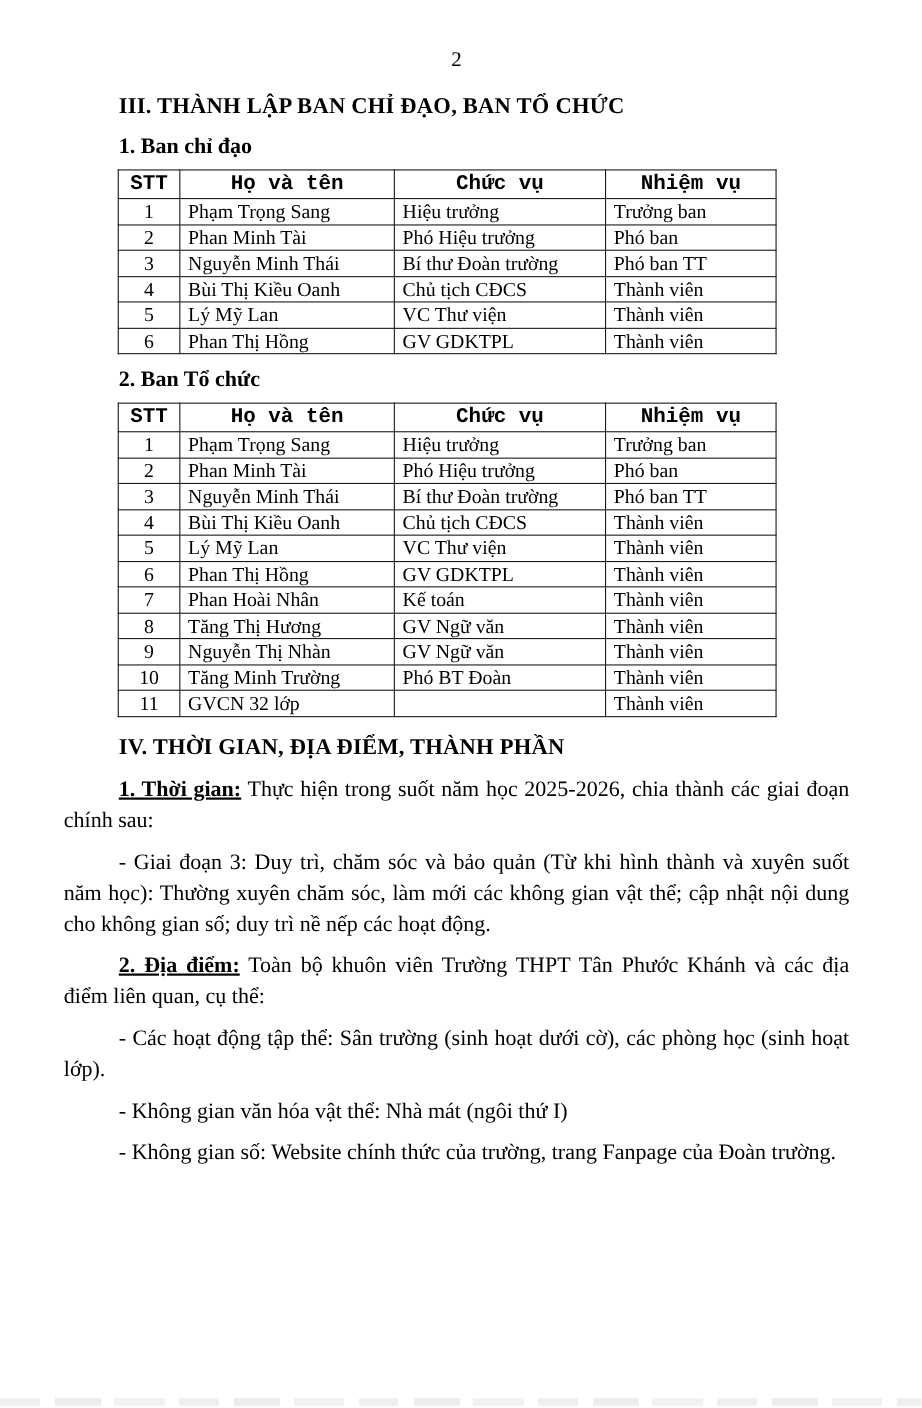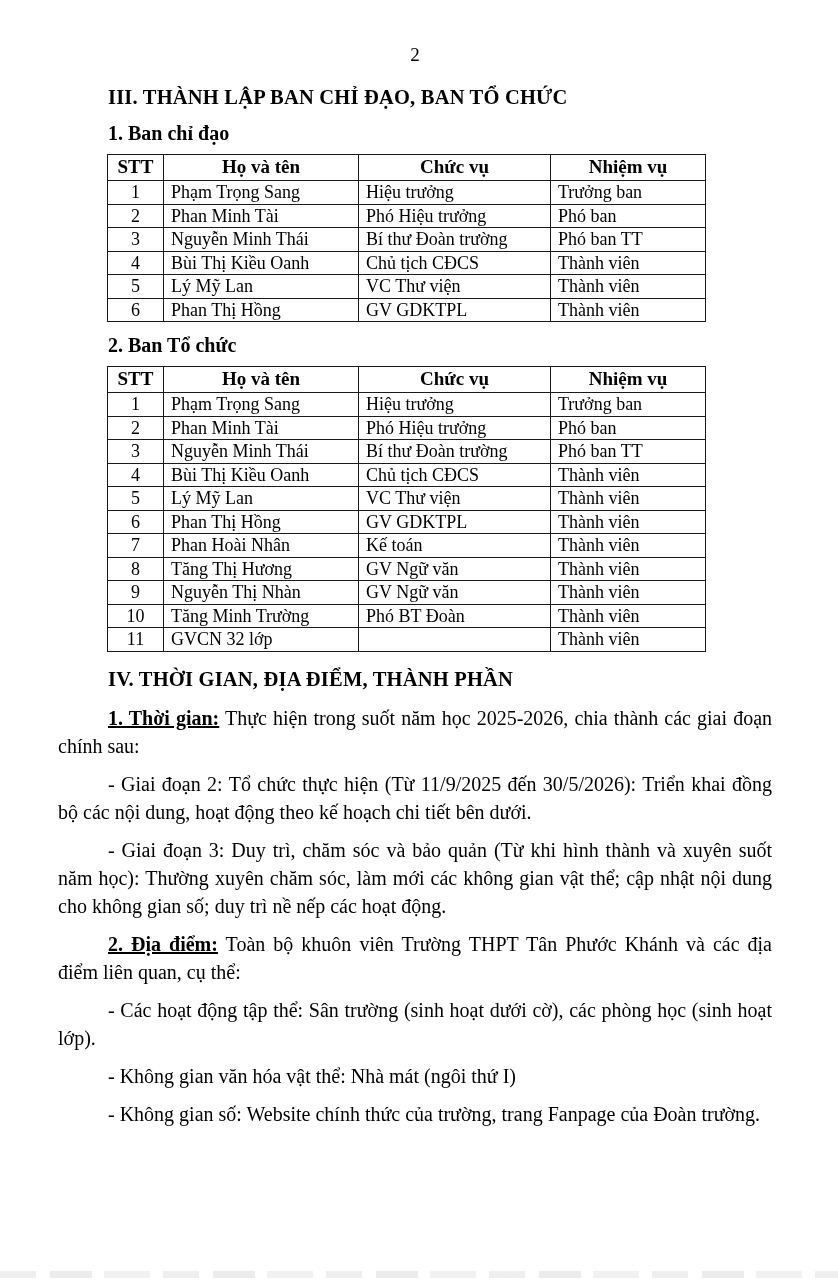--- a/index.html
+++ b/index.html
@@ -43,20 +43,21 @@
     height:22.5px;
     line-height:22.5px;
     overflow:hidden;
     white-space:nowrap;
   }
   table.committee th{
     font-size:19px;
     font-weight:bold;
     text-align:center;
     height:25px;
+    font-family:Liberation Mono, monospace;
   }
   table.committee td.c0{text-align:center;}
   col.w-stt{width:56px;}
   col.w-name{width:195px;}
   col.w-role{width:192px;}
   col.w-duty{width:155px;}
   .sub-title.second{margin-top:12px;}
   h2.sec4{margin-top:16px;margin-bottom:13px;}
   p.body-p{
     font-size:20px;
@@ -233,21 +234,20 @@
           <td>Thành viên</td>
         </tr>
       </tbody>
   </table>
 
   <h2 class="sec-title sec4">IV. THỜI GIAN, ĐỊA ĐIỂM, THÀNH PHẦN</h2>
 
   <p class="body-p"><b>1. Thời gian:</b><span> Thực hiện trong suốt năm học 2025-2026, chia thành các giai đoạn chính sau:</span></p>
 
 
-  <p class="body-p"><span>- Giai đoạn 2: Tổ chức thực hiện (Từ 11/9/2025 đến 30/5/2026): Triển khai đồng bộ các nội dung, hoạt động theo kế hoạch chi tiết bên dưới.</span></p>
 
   <p class="body-p"><span>- Giai đoạn 3: Duy trì, chăm sóc và bảo quản (Từ khi hình thành và xuyên suốt năm học): Thường xuyên chăm sóc, làm mới các không gian vật thể; cập nhật nội dung cho không gian số; duy trì nề nếp các hoạt động.</span></p>
 
   <p class="body-p"><b>2. Địa điểm:</b><span> Toàn bộ khuôn viên Trường THPT Tân Phước Khánh và các địa điểm liên quan, cụ thể:</span></p>
 
   <p class="body-p"><span>- Các hoạt động tập thể: Sân trường (sinh hoạt dưới cờ), các phòng học (sinh hoạt lớp).</span></p>
 
   <p class="body-p"><span>- Không gian văn hóa vật thể: Nhà mát (ngôi thứ I)</span></p>
 
   <p class="body-p"><span>- Không gian số: Website chính thức của trường, trang Fanpage của Đoàn trường.</span></p>

